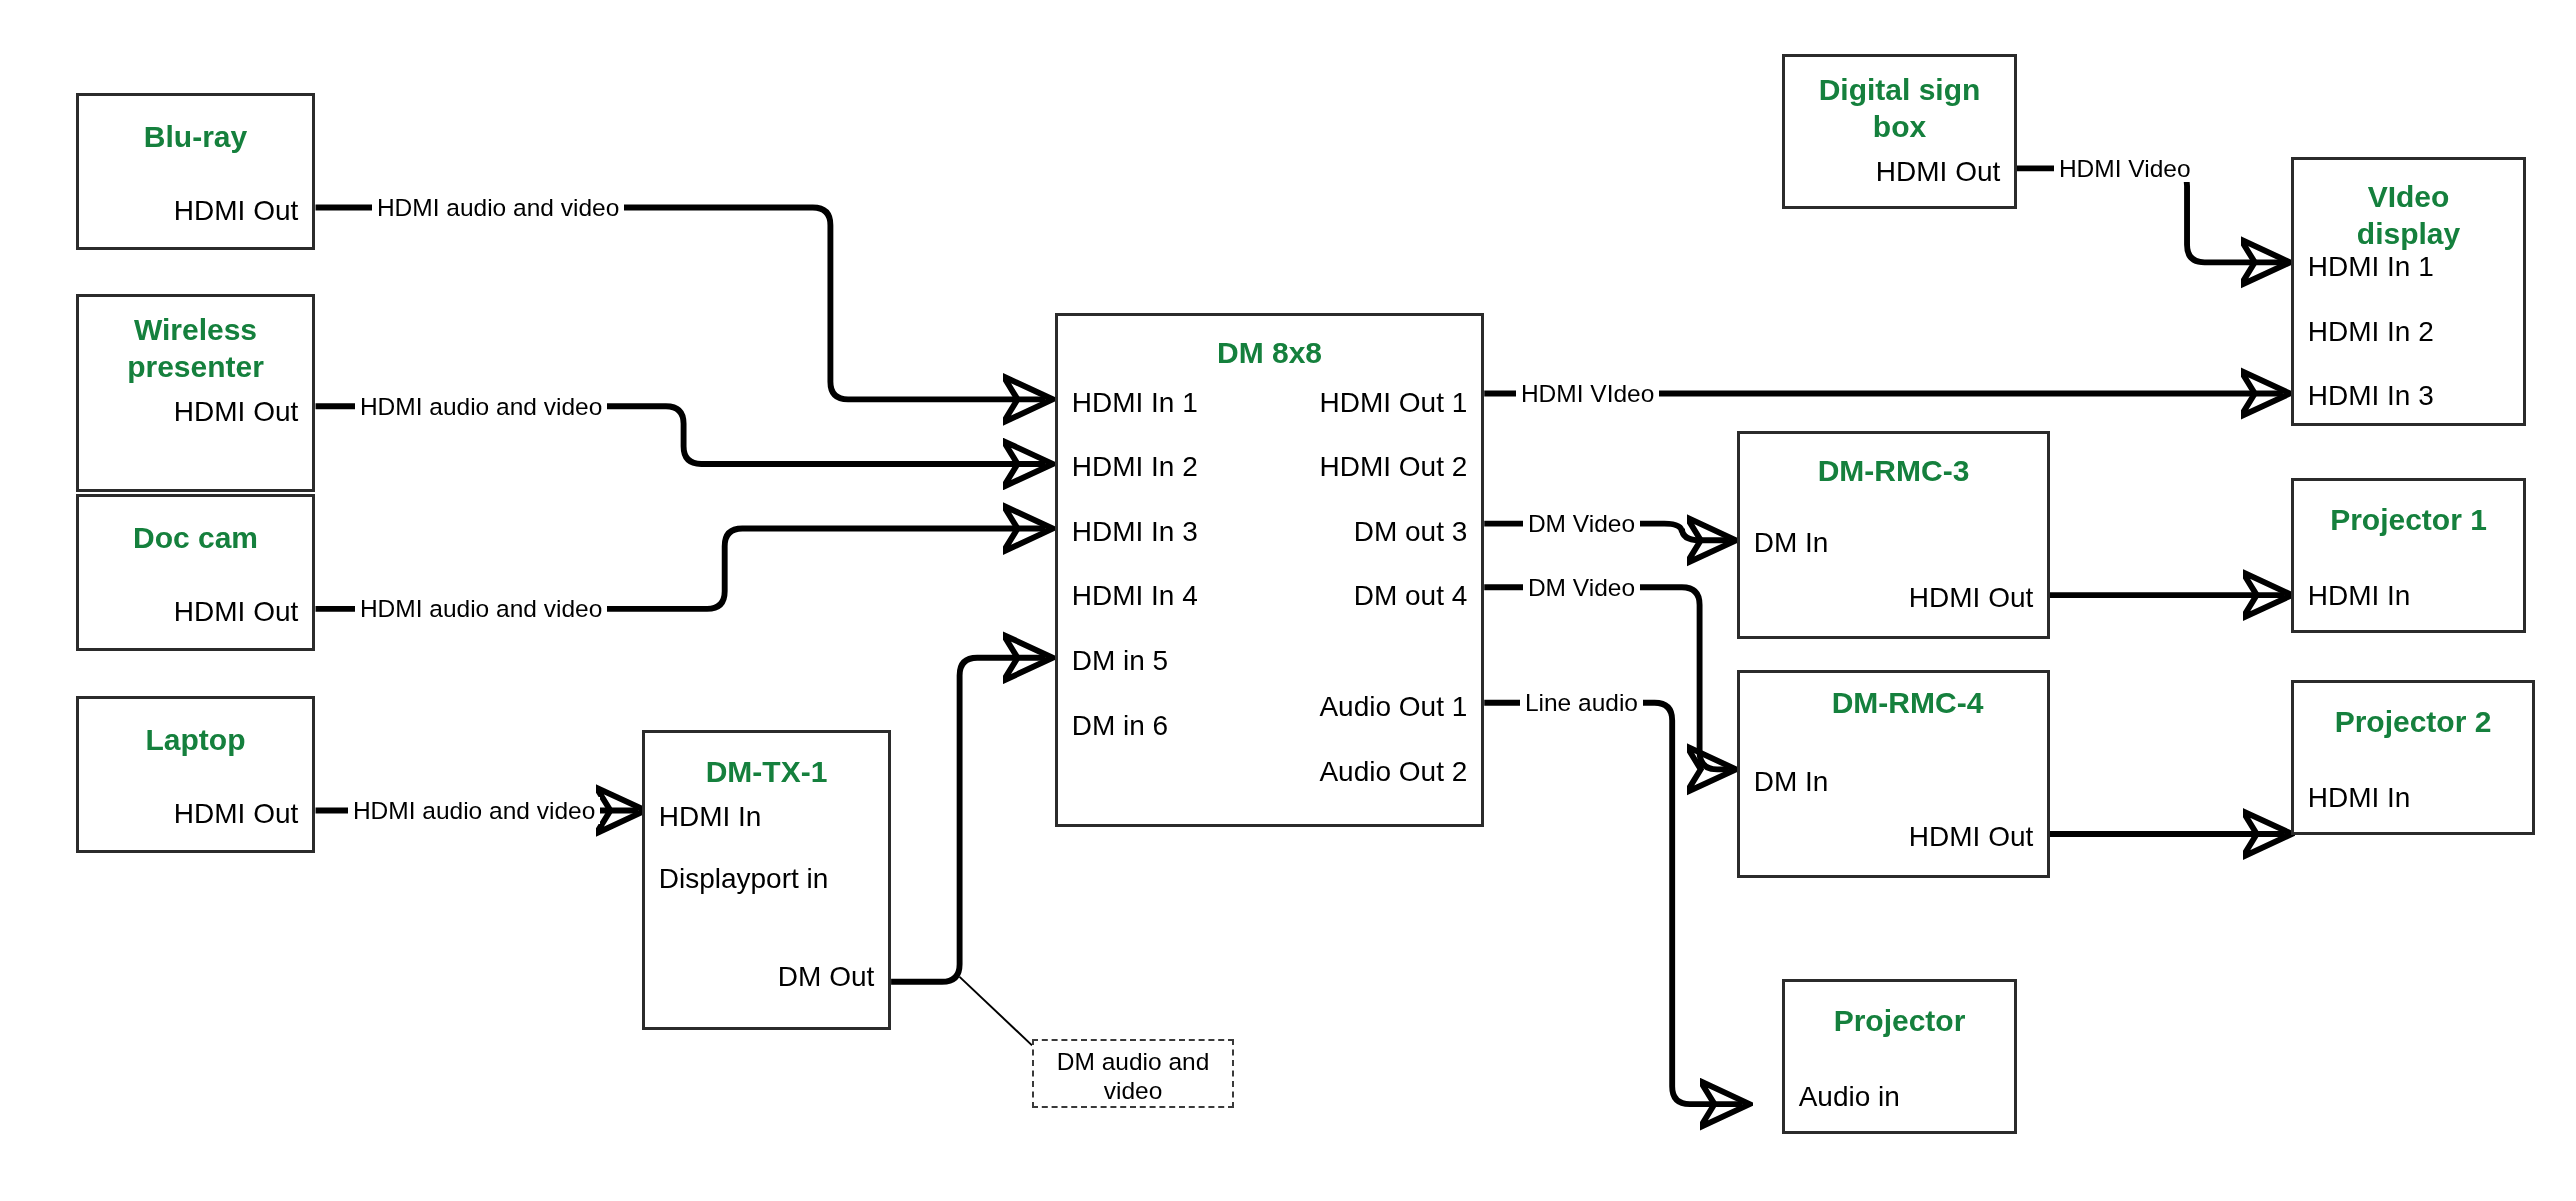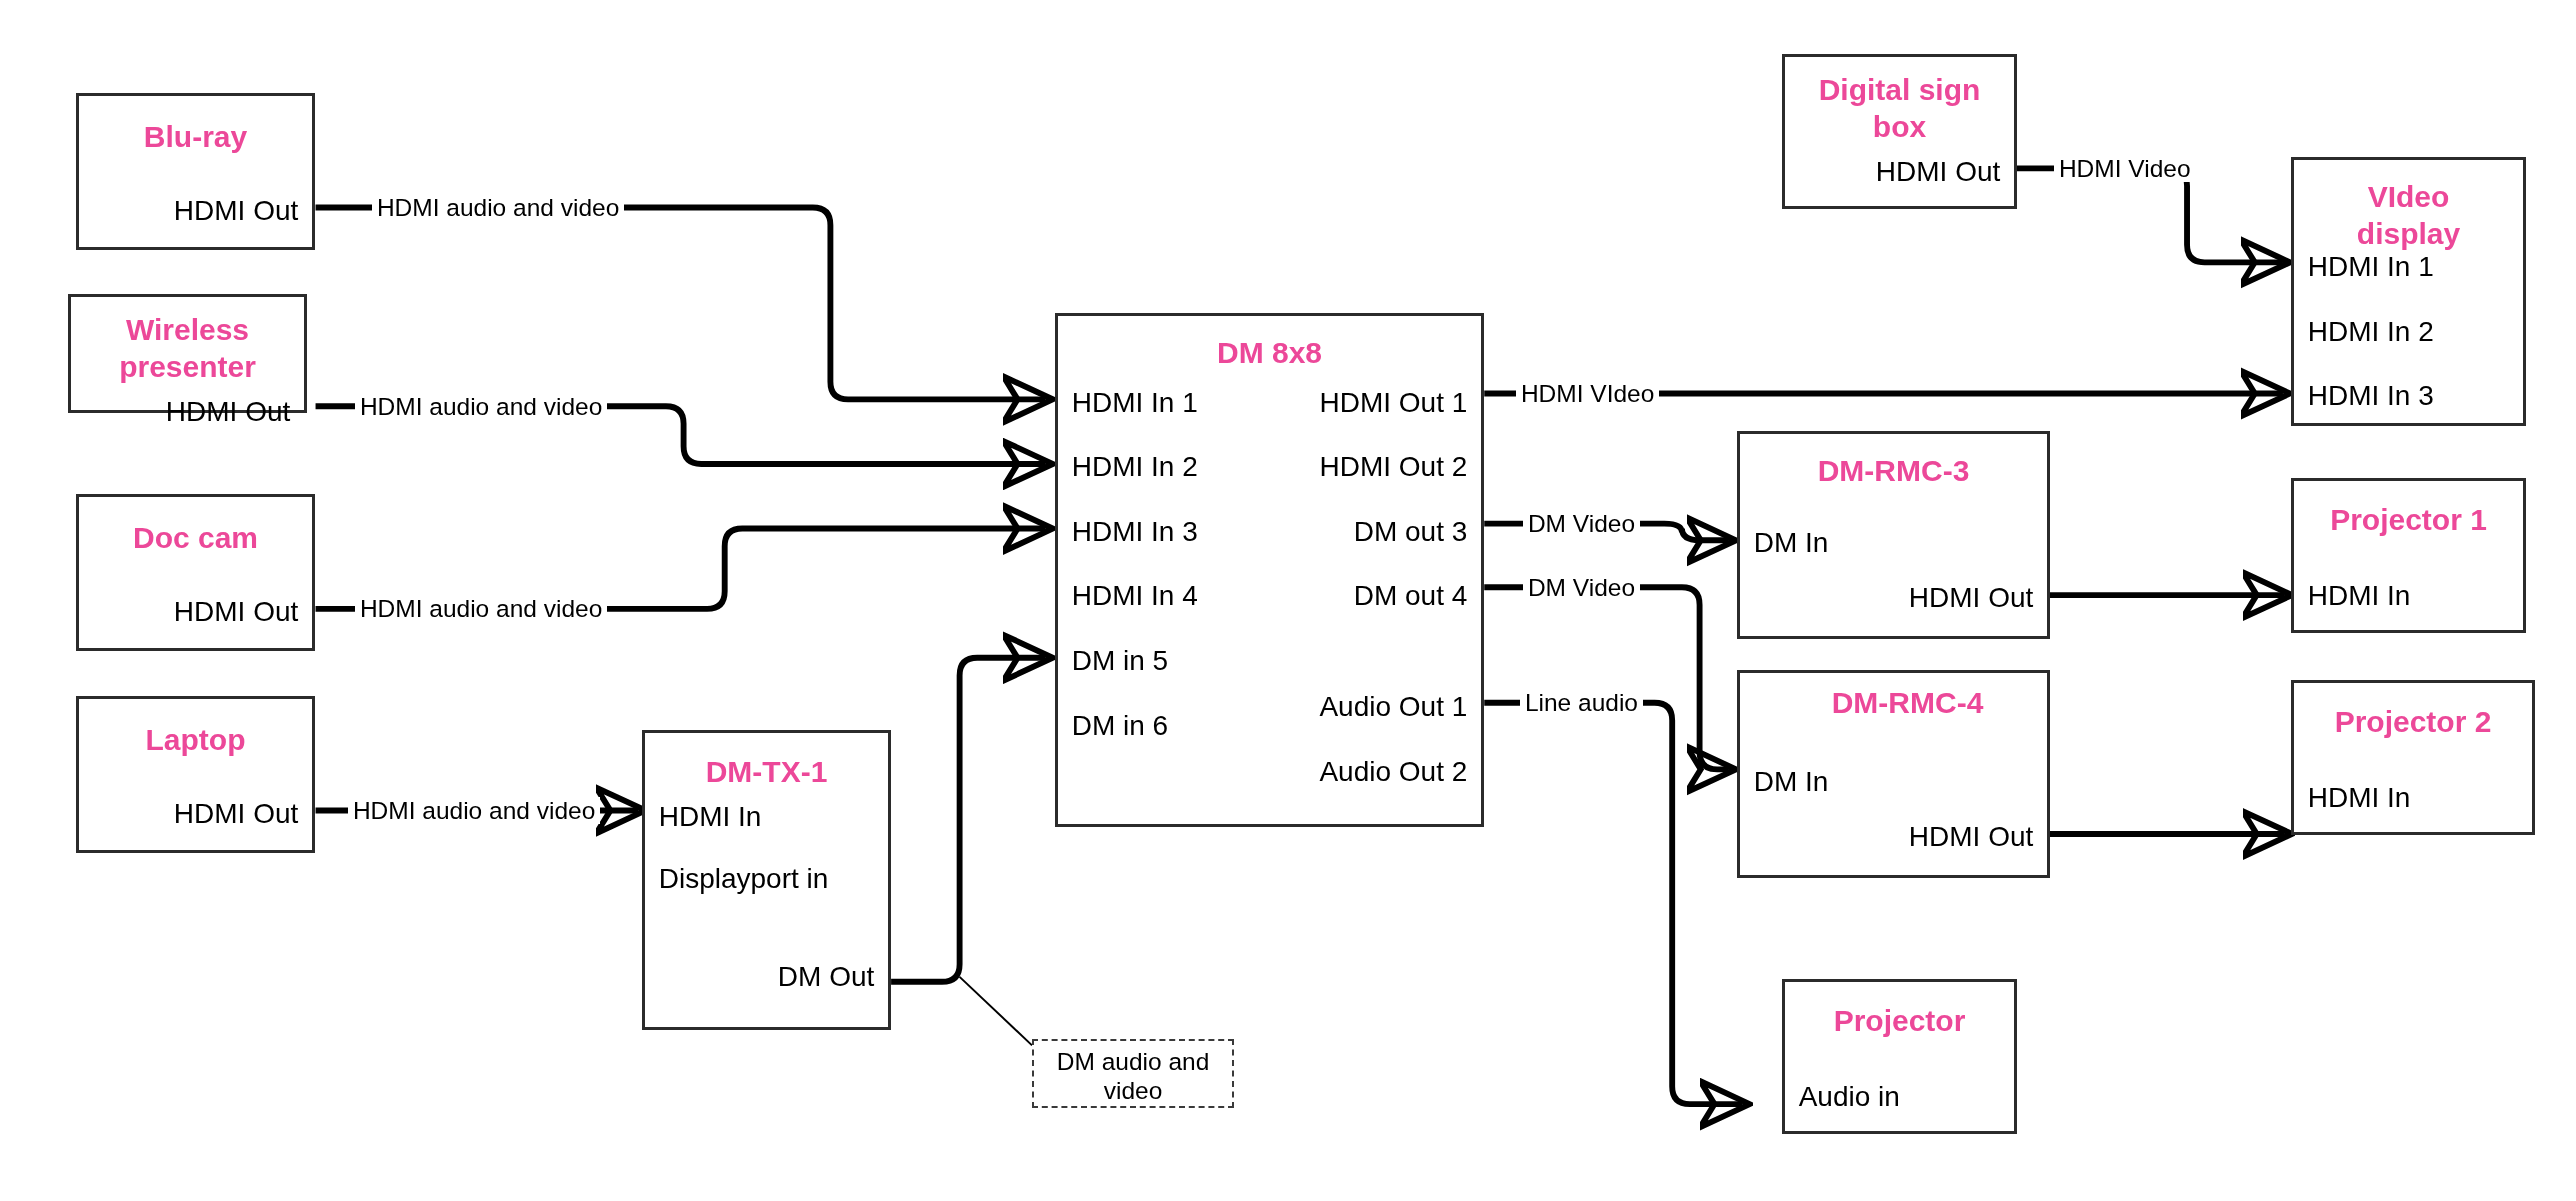--- a/index.html
+++ b/index.html
@@ -26,21 +26,21 @@
     border: 2px dashed #3a3a3a;
   }
   .node-title {
     position: absolute;
     left: 0;
     right: 0;
     text-align: center;
     font-weight: bold;
     font-size: 30px;
     line-height: 37px;
-    color: #ec4899;
+    color: #15803d;
   }
   .port {
     position: absolute;
     font-size: 28px;
     line-height: 33px;
     color: #000000;
     white-space: nowrap;
   }
   .port.left  { text-align: left; }
   .port.right { text-align: right; }
@@ -115,21 +115,21 @@
     <path class="thick" marker-end="url(#arw)" d="M2094,608 L2334,608"></path>
 
     <path class="thick" marker-end="url(#arw)" d="M2094,852 L2334,852"></path>
   </svg>
 
   <div class="node" style="left:76px; top:93px; width:239px; height:157px;">
     <div class="node-title" style="top:21.5px;">Blu-ray</div>
     <div class="port right" style="right:13.7px; top:98px;">HDMI Out</div>
   </div>
 
-  <div class="node" style="left:68px; top:294px; width:239px; height:119px;">
+  <div class="node" style="left:76px; top:294px; width:239px; height:198px;">
     <div class="node-title" style="top:13.7px; padding:0 25.5px;">Wireless presenter</div>
     <div class="port right" style="right:13.7px; top:98px;">HDMI Out</div>
   </div>
 
   <div class="node" style="left:76px; top:494px; width:239px; height:157px;padding-left:44px;">
     <div class="node-title" style="top:21.5px;">Doc cam</div>
     <div class="port right" style="right:13.7px; top:98px;">HDMI Out</div>
   </div>
 
   <div class="node" style="left:76px; top:696px; width:239px; height:157px;">

